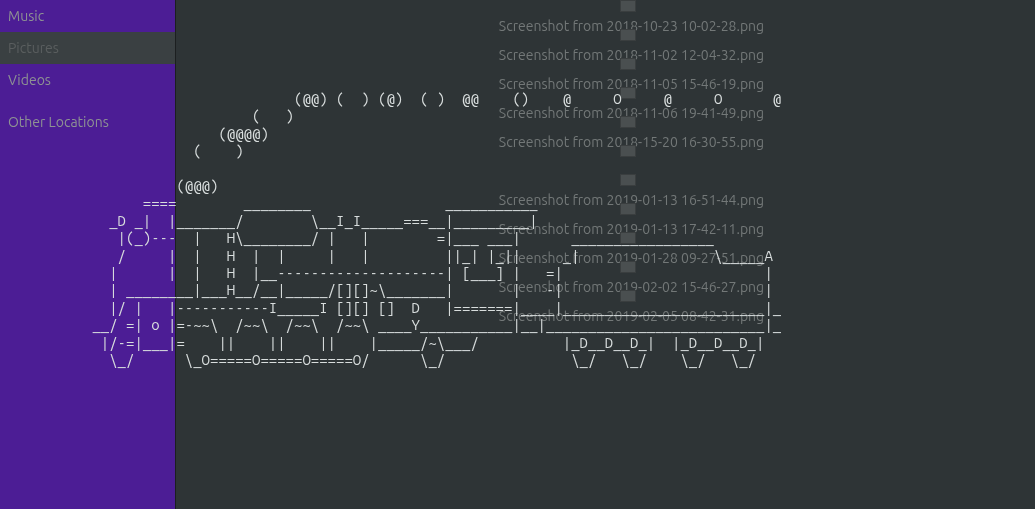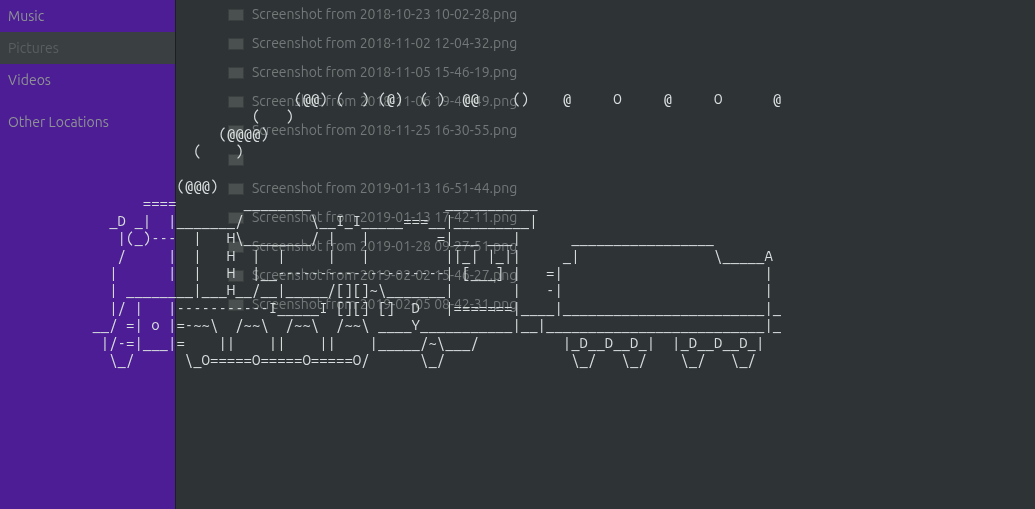--- a/index.html
+++ b/index.html
@@ -44,20 +44,21 @@
     height: 509px;
     background: #2e3436;
   }
   .file-row {
     height: 29px;
     line-height: 29px;
     display: flex;
     align-items: center;
     padding-left: 27px;
     color: #737878;
+    flex-direction: column;
   }
   .file-icon {
     width: 16px;
     height: 12px;
     background: #4a4f50;
     margin-right: 8px;
     border: 1px solid #3a3e3f;
     display: inline-block;
     flex-shrink: 0;
   }
@@ -97,21 +98,21 @@
   <div class="file-row">
       <span class="file-icon"></span>
       <span>Screenshot from 2018-11-05 15-46-19.png</span>
     </div>
   <div class="file-row">
       <span class="file-icon"></span>
       <span>Screenshot from 2018-11-06 19-41-49.png</span>
     </div>
   <div class="file-row">
       <span class="file-icon"></span>
-      <span>Screenshot from 2018-11-25 16-30-55.png</span>
+      <span>Screenshot from 2018-15-20 16-30-55.png</span>
     </div>
   <div class="file-row">
       <span class="file-icon"></span>
     </div>
   <div class="file-row">
       <span class="file-icon"></span>
       <span>Screenshot from 2019-01-13 16-51-44.png</span>
     </div>
   <div class="file-row">
       <span class="file-icon"></span>

